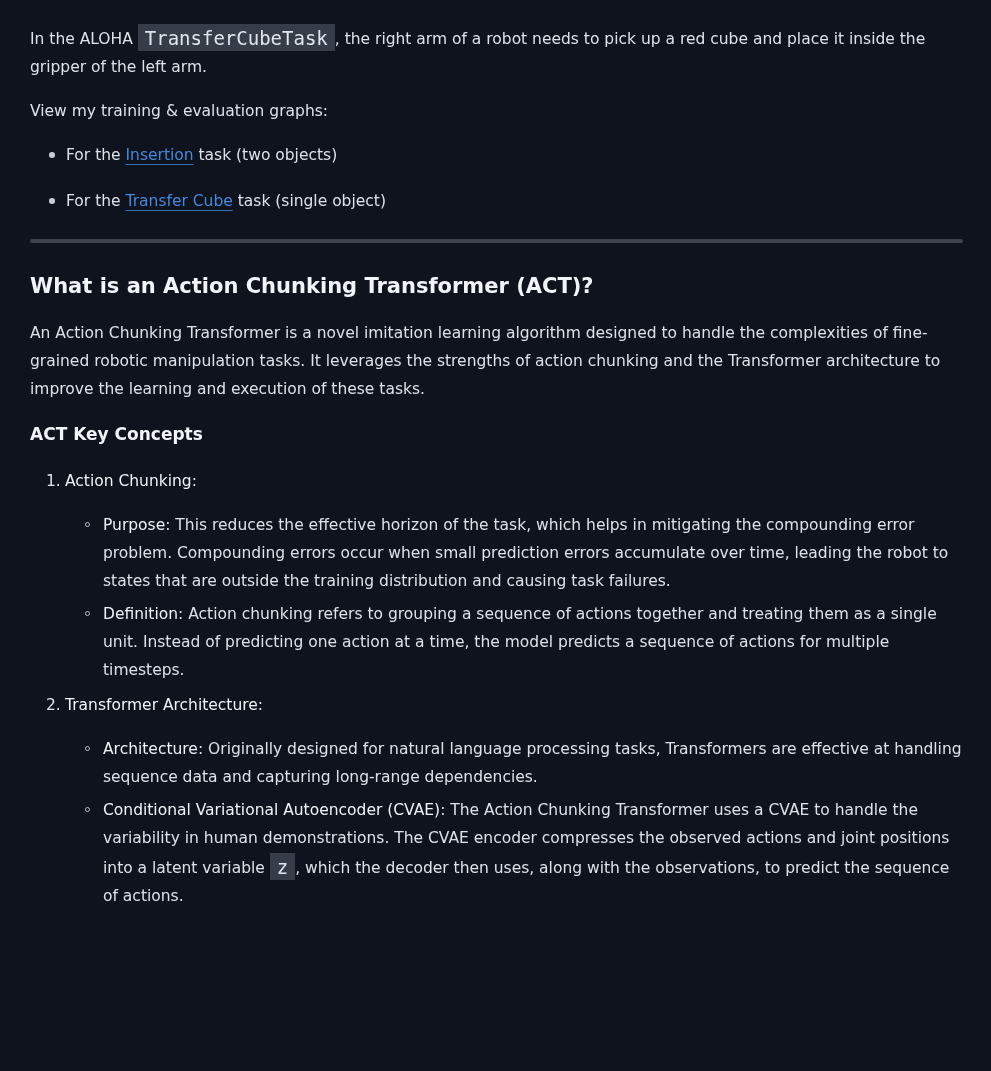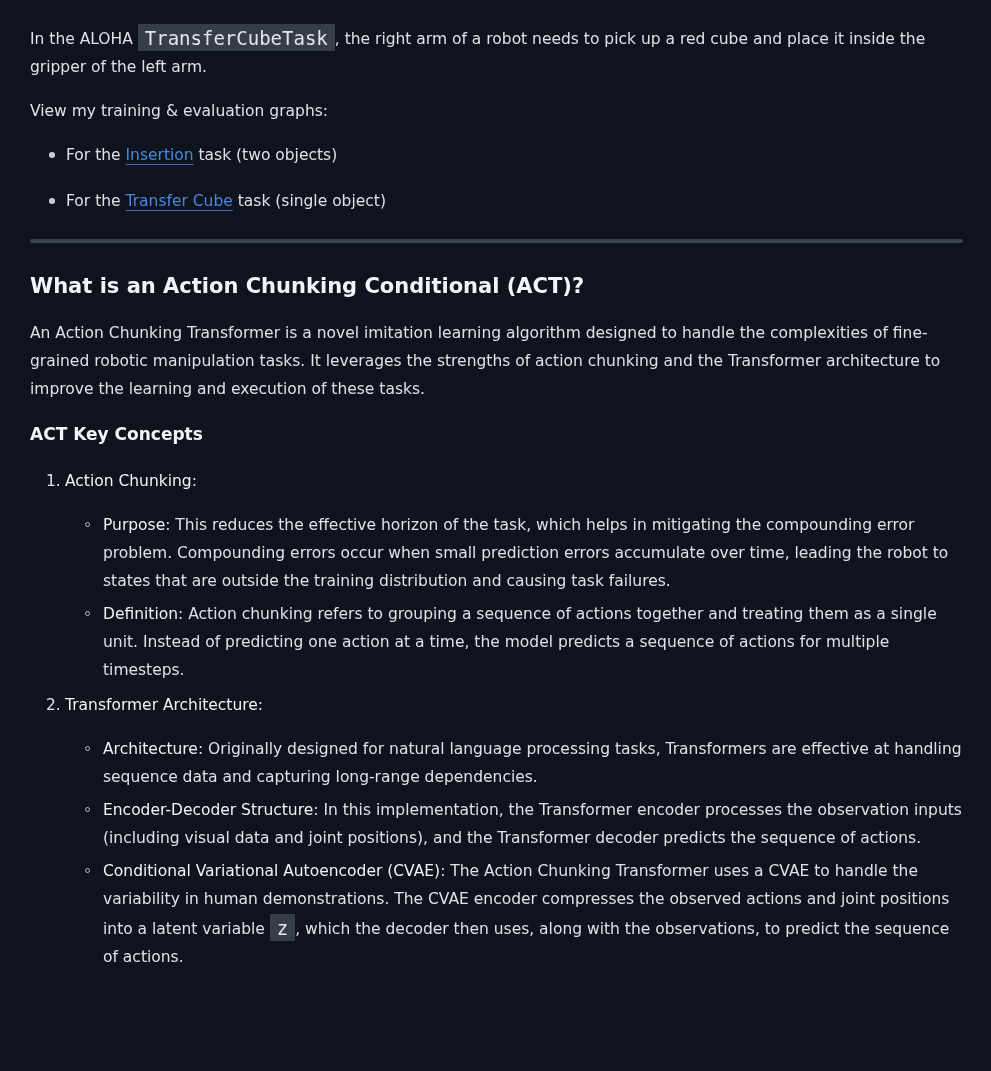--- a/index.html
+++ b/index.html
@@ -126,21 +126,21 @@
     <li>
       <span class="dot"></span><span>For the </span><a class="link" href="#">Insertion</a><span> task (two objects)</span>
     </li>
     <li>
       <span class="dot"></span><span>For the </span><a class="link" href="#">Transfer Cube</a><span> task (single object)</span>
     </li>
   </ul>
 
   <hr class="rule">
 
-  <h2 class="h-act">What is an Action Chunking Conditional (ACT)?</h2>
+  <h2 class="h-act">What is an Action Chunking Transformer (ACT)?</h2>
 
   <p class="body">An Action Chunking Transformer is a novel imitation learning algorithm designed to handle the complexities of fine-grained robotic manipulation tasks. It leverages the strengths of action chunking and the Transformer architecture to improve the learning and execution of these tasks.</p>
 
   <h3 class="h-concepts">ACT Key Concepts</h3>
 
   <ol class="concepts">
 
     <li class="concept">
       <span class="num">1.</span><b>Action Chunking</b><span>:</span>
       <ul class="sublist">
@@ -153,23 +153,20 @@
       </ul>
     </li>
 
     <li class="concept">
       <span class="num">2.</span><b>Transformer Architecture</b><span>:</span>
       <ul class="sublist">
         <li>
           <span class="circle"></span><b>Architecture</b><span>: Originally designed for natural language processing tasks, Transformers are effective at handling sequence data and capturing long-range dependencies.</span>
         </li>
         <li>
-          <span class="circle"></span><b>Encoder-Decoder Structure</b><span>: In this implementation, the Transformer encoder processes the observation inputs (including visual data and joint positions), and the Transformer decoder predicts the sequence of actions.</span>
-        </li>
-        <li>
           <span class="circle"></span><b>Conditional Variational Autoencoder (CVAE)</b><span>: The Action Chunking Transformer uses a CVAE to handle the variability in human demonstrations. The CVAE encoder compresses the observed actions and joint positions into a latent variable </span><code class="chip">z</code><span>, which the decoder then uses, along with the observations, to predict the sequence of actions.</span>
         </li>
       </ul>
     </li>
 
   </ol>
 
 </div>
 
 </body></html>

